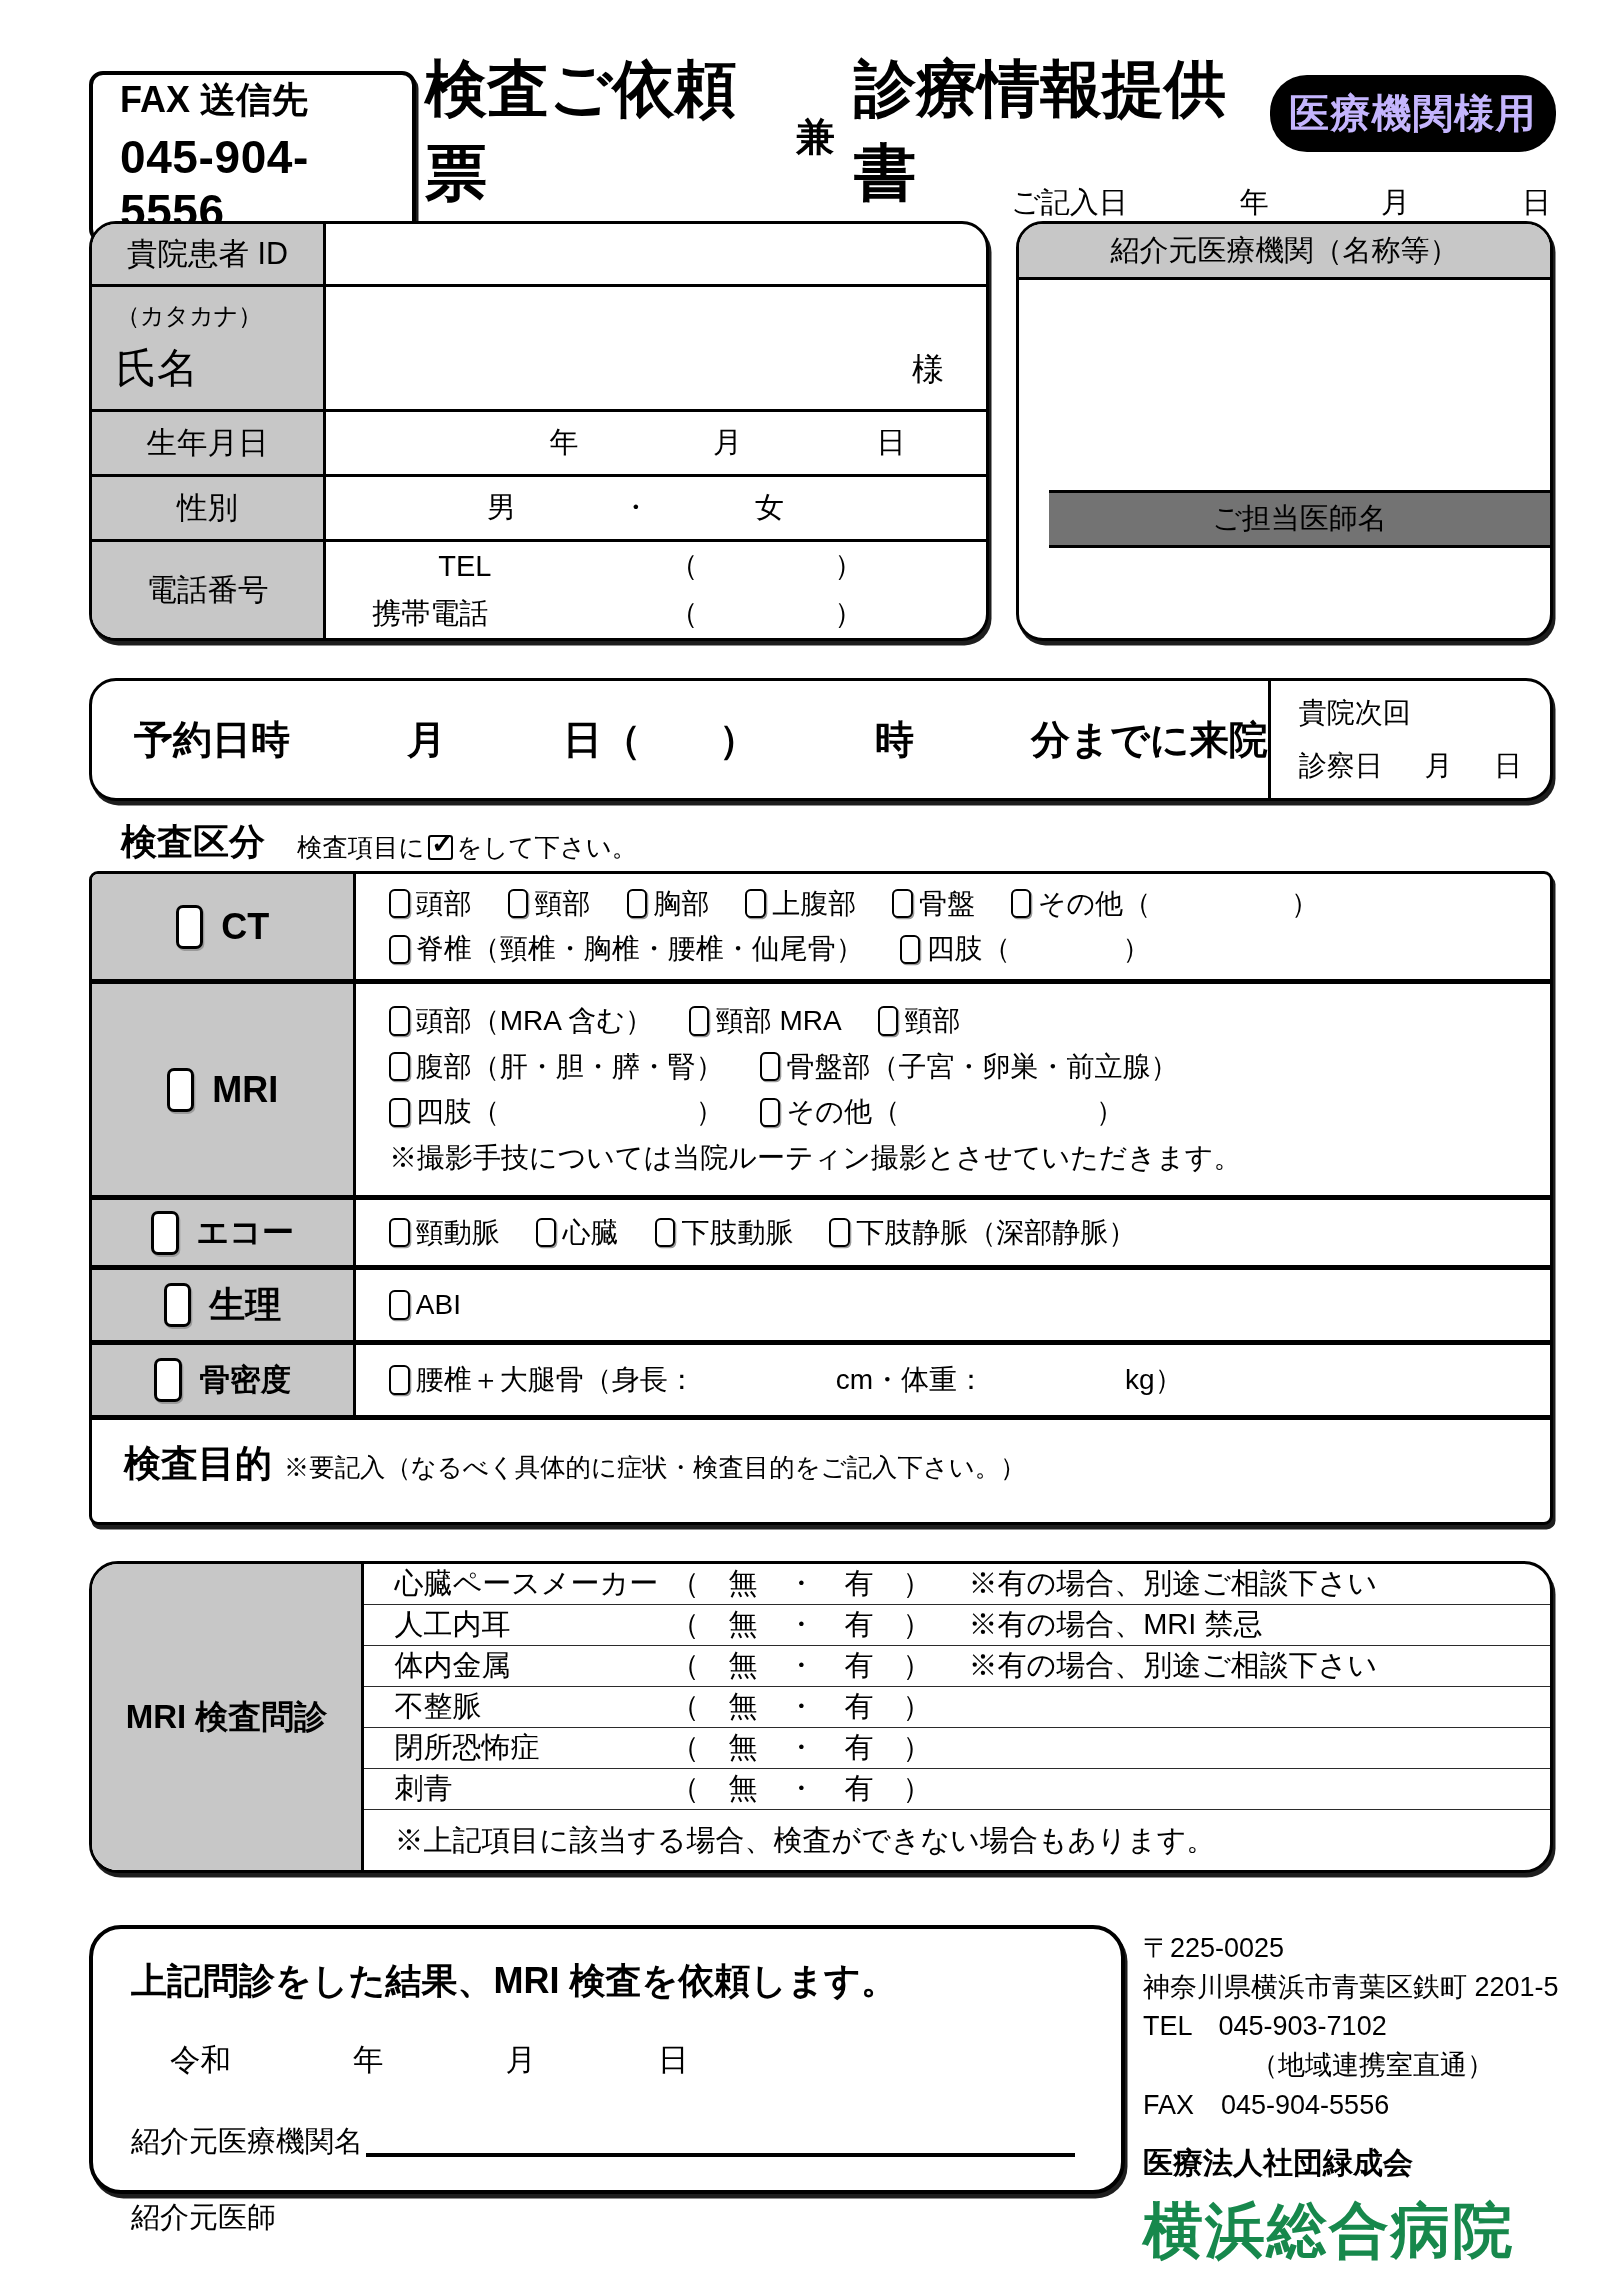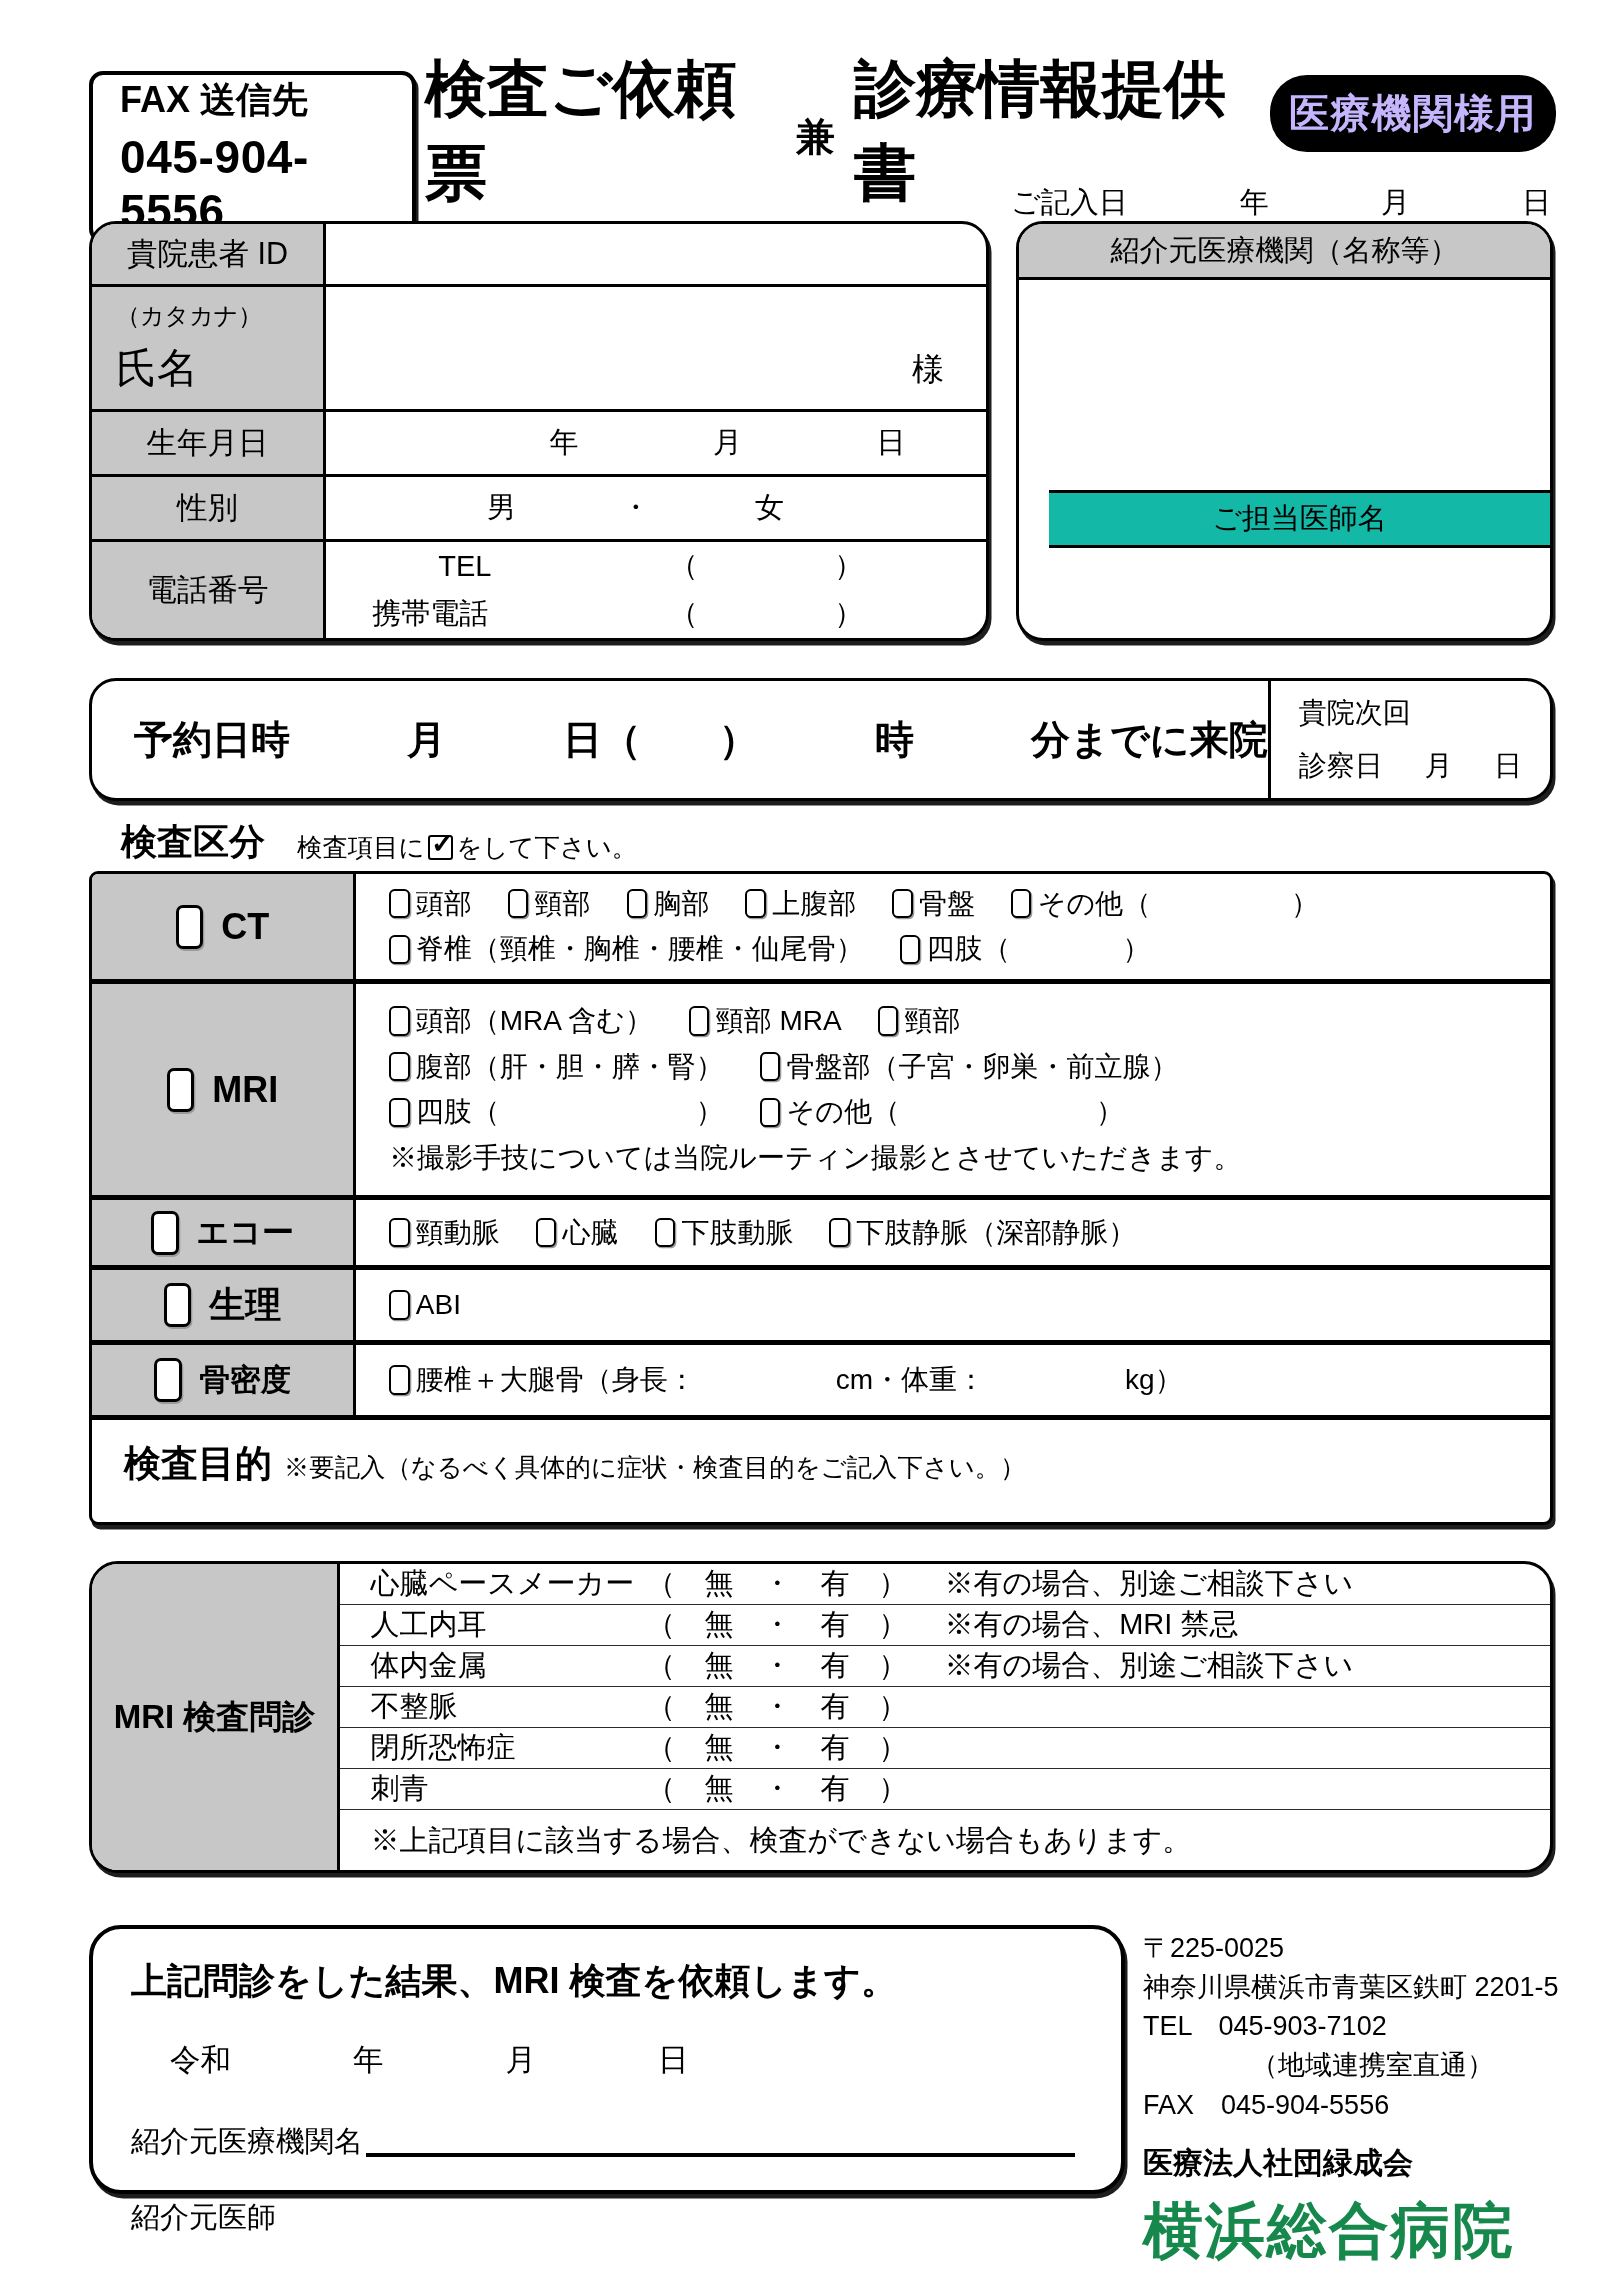--- a/index.html
+++ b/index.html
@@ -56,21 +56,21 @@
   .phone-line span{position:absolute;top:50%;transform:translateY(-50%);}
   .ph-k1{left:17%;} .ph-o{left:52%;} .ph-c{left:77%;} .ph-k2{left:7%;}
 
   
   #referral-box{left:1016px;top:221px;width:537px;height:420px;border:3.8px solid #000;
     border-radius:27px;box-shadow:2.5px 4.4px 0 #1e1e1e;overflow:hidden;display:flex;
     flex-direction:column;background:#fff;box-sizing:border-box;}
   #referral-box .rhead{height:53px;background:#c7c7c7;border-bottom:3.8px solid #000;
     display:flex;align-items:center;justify-content:center;font-size:29px;flex-shrink:0;}
   #referral-box .rspace1{flex:1;}
-  #referral-box .rband{height:52px;background:#14b8a6;border-top:3.8px solid #000;
+  #referral-box .rband{height:52px;background:#737373;border-top:3.8px solid #000;
     border-bottom:3.8px solid #000;display:flex;align-items:center;justify-content:center;
     font-size:29px;flex-shrink:0;margin-left:30px;}
   #referral-box .rspace2{height:90px;flex-shrink:0;}
 
   
   #resv-box{left:89px;top:678px;width:1464px;height:123px;border:3.8px solid #000;
     border-radius:27px;box-shadow:2.5px 4.4px 0 #1e1e1e;overflow:hidden;display:flex;
     background:#fff;box-sizing:border-box;}
   #resv-main{flex:1;display:flex;align-items:center;padding-left:42px;font-size:39px;
     font-weight:bold;white-space:pre;border-right:3.2px solid #000;}
@@ -109,21 +109,21 @@
   #erow-bone{height:70px;}
   #erow-purpose{flex:1;display:block;padding:19px 0 0 32px;}
   .note-line{font-size:28px;white-space:pre;}
   #purpose-label{font-size:37px;font-weight:bold;}
   #purpose-note{font-size:25.4px;margin-left:9px;}
 
   
   #q-table{left:89px;top:1561px;width:1464px;height:312px;border:3.8px solid #000;
     border-radius:29px;box-shadow:2.5px 4.4px 0 #1e1e1e;overflow:hidden;display:flex;
     background:#fff;box-sizing:border-box;}
-  #q-label{width:248px;background:#c7c7c7;border-right:3.8px solid #000;display:flex;
+  #q-label{width:272px;background:#c7c7c7;border-right:3.8px solid #000;display:flex;
     align-items:center;justify-content:center;font-size:33px;font-weight:bold;
     flex-shrink:0;box-sizing:border-box;}
   #q-rows{flex:1;display:flex;flex-direction:column;}
   .qrow{flex:1;display:flex;align-items:center;padding-left:30.5px;font-size:29px;}
   .qrow + .qrow, .qfoot{border-top:1.9px solid #2b2b2b;}
   .qname{width:276px;white-space:pre;flex-shrink:0;}
   .qopts{width:298px;white-space:pre;flex-shrink:0;}
   .qnote{white-space:pre;}
   .qfoot{height:62px;display:flex;align-items:center;padding-left:30.5px;font-size:29px;
     flex-shrink:0;box-sizing:border-box;}

